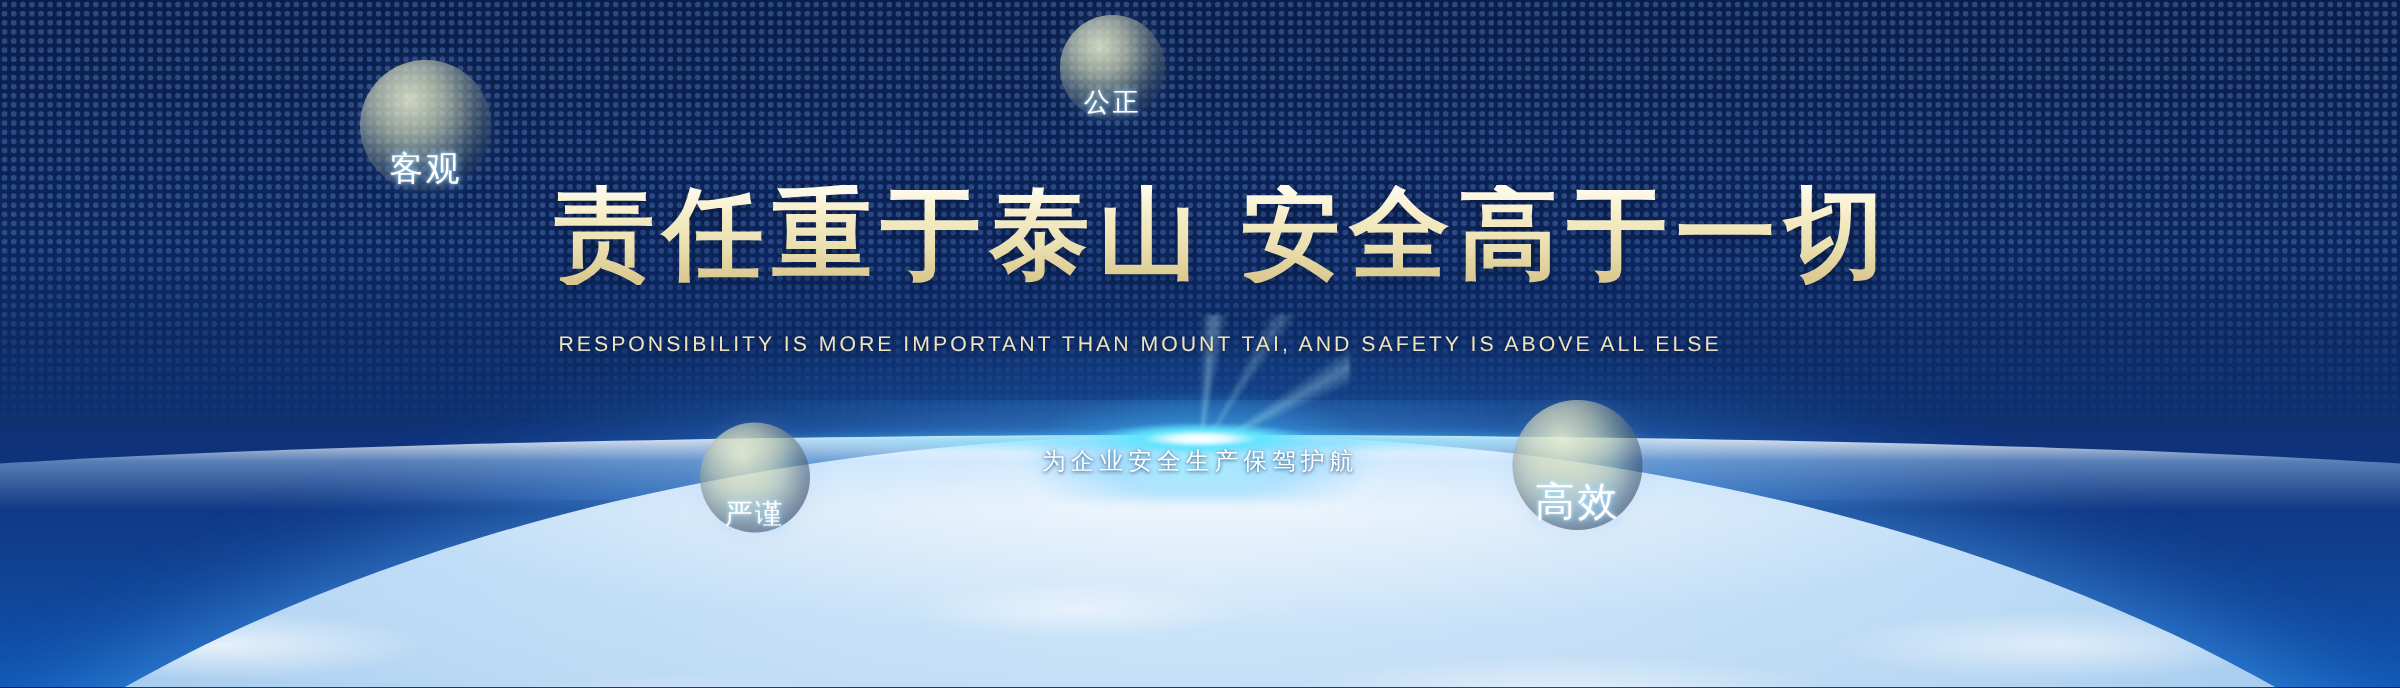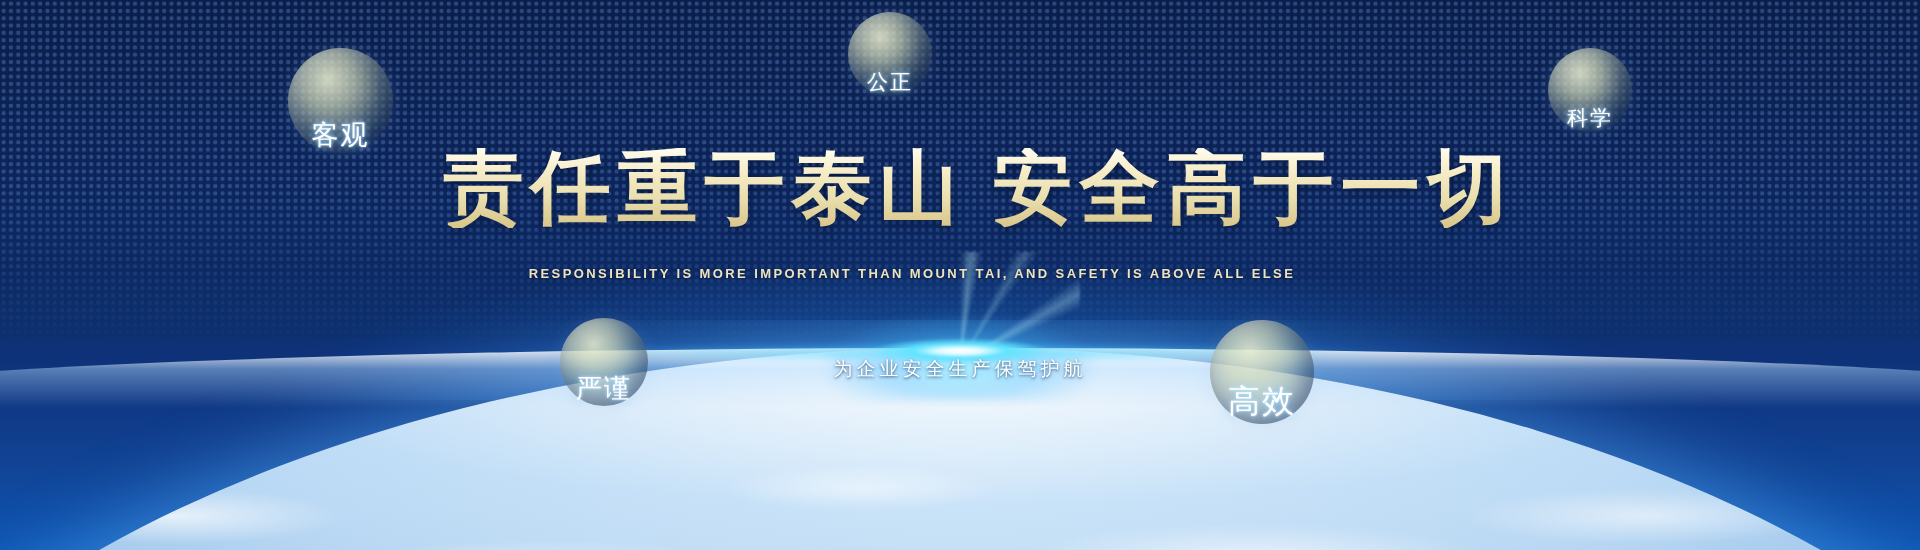--- a/index.html
+++ b/index.html
@@ -86,22 +86,22 @@
     background:linear-gradient(180deg,#fffdf0 0%,#f6ecc6 30%,#eadfae 62%,#d8c58a 100%);
     -webkit-background-clip:text;
     background-clip:text;
     color:transparent;
     -webkit-text-fill-color:transparent;
     filter:drop-shadow(0 3px 6px rgba(2,12,40,.55));
     padding-left:38px;
   }
   .subtitle-en{
     position:absolute; top:266px; left:0; width:1824px;
-    font-size:13px;
-    font-weight:700;
+    font-size:17px;
+    font-weight:400;
     letter-spacing:2.4px;
     color:#efe3bd;
     text-shadow:0 1px 4px rgba(3,14,44,.7);
   }
   .subtitle-cn{
     position:absolute; top:330px; left:0; width:1920px;
     font-size:19px;
     letter-spacing:4px;
     color:#ffffff;
     text-shadow:0 0 8px rgba(120,190,255,.55),0 1px 3px rgba(3,14,44,.75);
@@ -209,23 +209,20 @@
     <div class="subtitle-en">RESPONSIBILITY IS MORE IMPORTANT THAN MOUNT TAI, AND SAFETY IS ABOVE ALL ELSE</div>
     <div class="subtitle-cn">为企业安全生产保驾护航</div>
   </div>
 
   <div class="badge" style="left: 288px; top: 48px; width: 105px; height: 105px; font-size: 27px;">
       <span>客观</span>
     </div>
   <div class="badge" style="left: 848px; top: 12px; width: 84px; height: 84px; font-size: 21px;">
       <span>公正</span>
     </div>
-  <div class="badge" style="left: 1548px; top: 48px; width: 84px; height: 84px; font-size: 21px;">
-      <span>科学</span>
-    </div>
-  <div class="badge" style="left: 560px; top: 318px; width: 88px; height: 88px; font-size: 26px; font-family: Liberation Mono, monospace;">
+  <div class="badge" style="left: 560px; top: 338px; width: 88px; height: 88px; font-size: 22px; font-family: Liberation Mono, monospace;">
       <span>严谨</span>
     </div>
   <div class="badge" style="left: 1210px; top: 320px; width: 104px; height: 104px; font-size: 32px;">
       <span>高效</span>
     </div>
 
 </div>
 
 </body></html>

